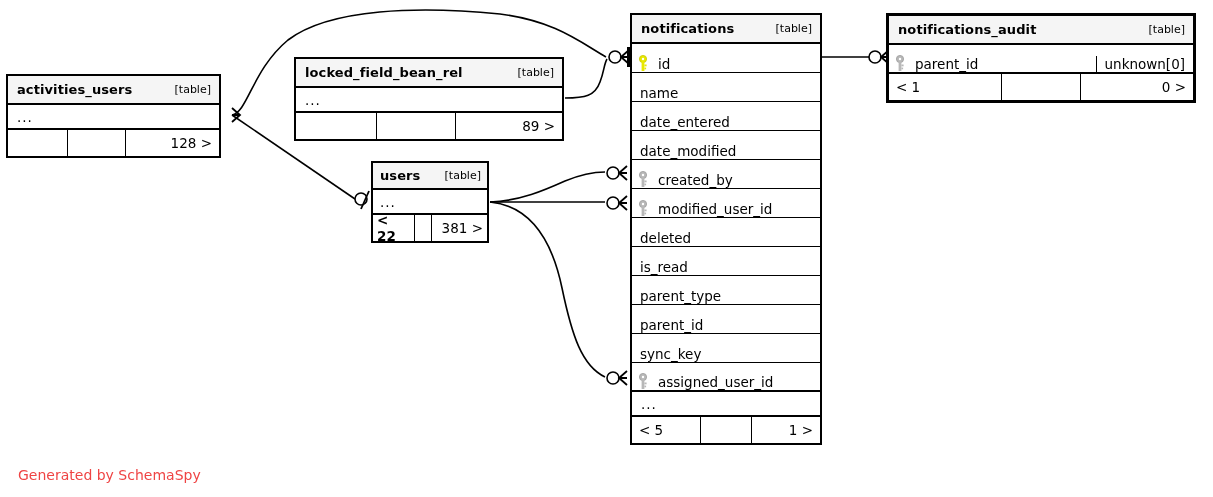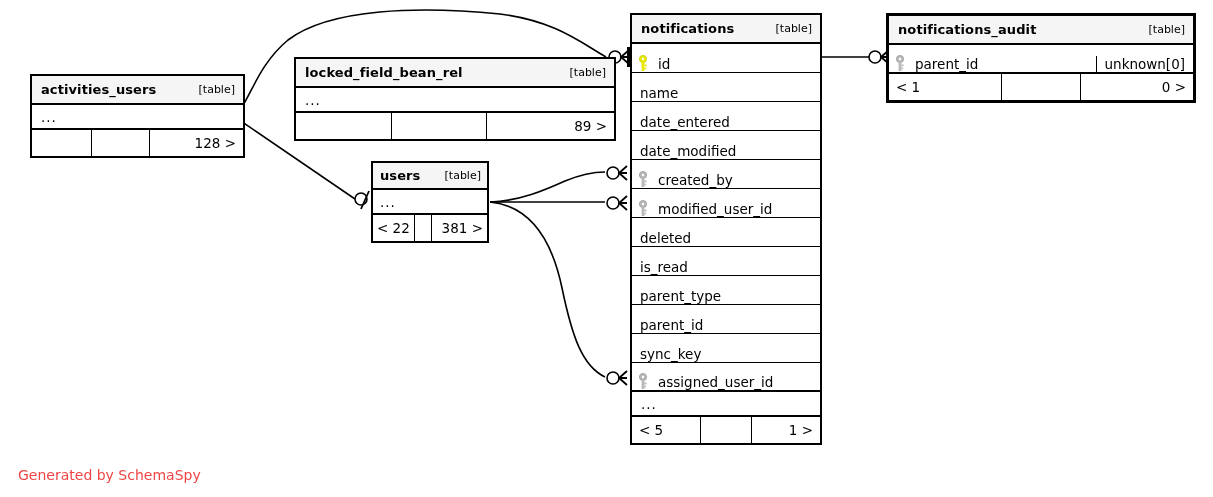--- a/index.html
+++ b/index.html
@@ -170,54 +170,54 @@
       <path d="M 889,50 L 881,57 L 889,64 M 881,57 L 889,57"></path>
       <path d="M 232,108 L 240,115 L 232,122 M 240,115 L 232,115"></path>
       <path d="M 369,191 L 361,209"></path>
     </g>
     <g stroke="#000000" stroke-width="4" fill="none">
       <path d="M 629,47 L 629,67"></path>
       <path d="M 888,47 L 888,67"></path>
     </g>
   </svg>
 
-  <div class="table-box" style="left:30px; top:74px; width:215px;">
+  <div class="table-box" style="left:6px; top:74px; width:215px;">
     <div class="tbl-title">
       <span class="tname">activities_users</span>
       <span class="ttag">[table]</span>
     </div>
     <div class="ellipsis-row">...</div>
     <div class="foot-row">
       <div class="foot-cell c1" style="width:28%"></div>
       <div class="foot-cell c2" style="width:28%"></div>
       <div class="foot-cell c3" style="width:44%">128 &gt;</div>
     </div>
   </div>
 
-  <div class="table-box" style="left:294px; top:57px; width:322px;">
+  <div class="table-box" style="left:294px; top:57px; width:270px;">
     <div class="tbl-title">
       <span class="tname">locked_field_bean_rel</span>
       <span class="ttag">[table]</span>
     </div>
     <div class="ellipsis-row">...</div>
     <div class="foot-row">
       <div class="foot-cell c1" style="width:30%"></div>
       <div class="foot-cell c2" style="width:30%"></div>
       <div class="foot-cell c3" style="width:40%">89 &gt;</div>
     </div>
   </div>
 
   <div class="table-box" style="left:371px; top:161px; width:118px;">
     <div class="tbl-title" style="height:27px; padding:0 6px 0 7px;">
       <span class="tname">users</span>
       <span class="ttag" style="padding-left:6px;">[table]</span>
     </div>
     <div class="ellipsis-row" style="padding-left:7px;">...</div>
     <div class="foot-row">
-      <div class="foot-cell c1" style="width:36%; padding:1px 4px;">&lt; 22</div>
+      <div class="foot-cell c1" style="width:36%; padding:1px 4px;font-weight:bold;">&lt; 22</div>
       <div class="foot-cell c2" style="width:16%; padding:0 2px;"></div>
       <div class="foot-cell c3" style="width:48%; padding:1px 4px;">381 &gt;</div>
     </div>
   </div>
 
   <div class="table-box" style="left:630px; top:13px; width:192px;">
     <div class="tbl-title">
       <span class="tname">notifications</span>
       <span class="ttag">[table]</span>
     </div>

